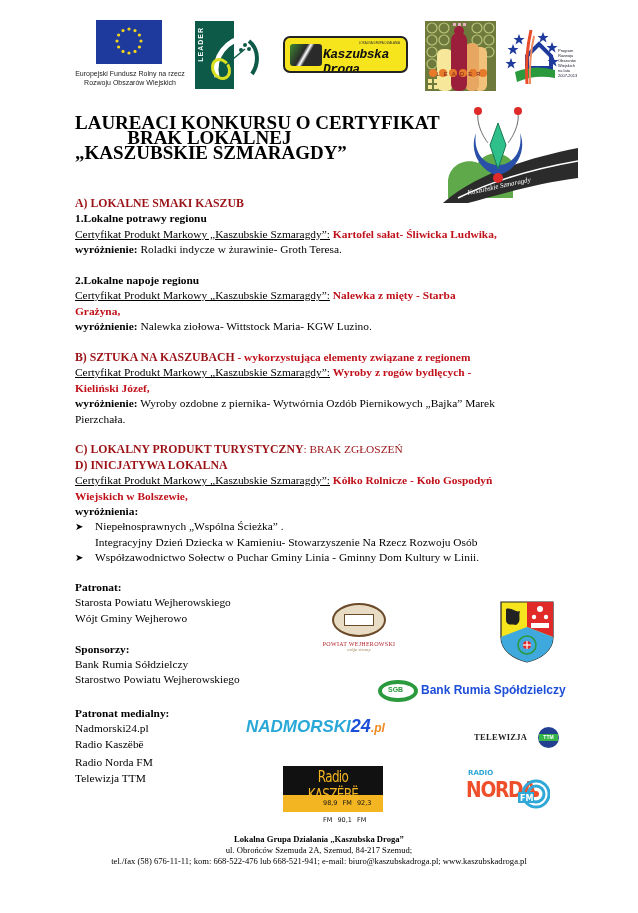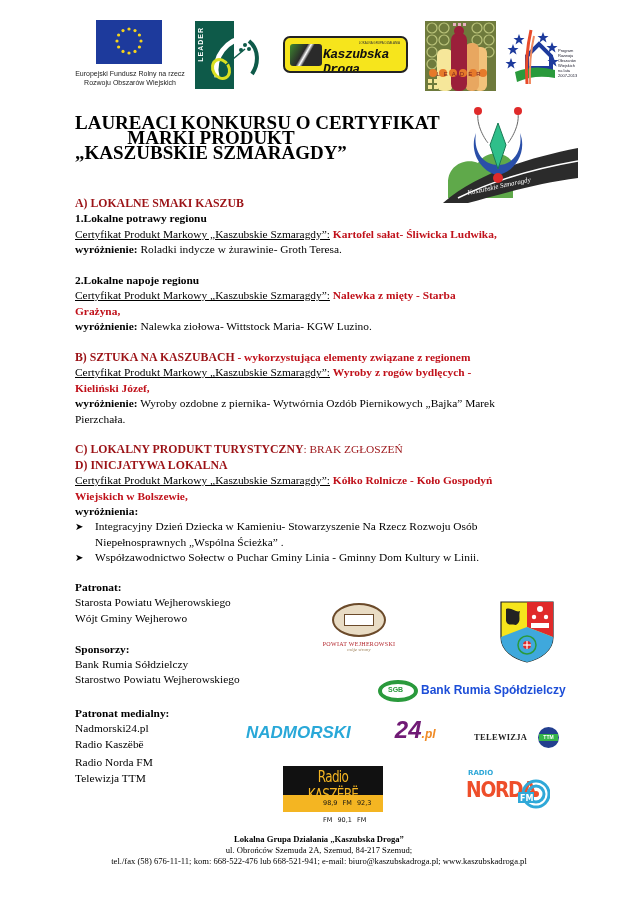--- a/index.html
+++ b/index.html
@@ -56,21 +56,21 @@
   .powiat .t2 { font-family: "Liberation Serif", serif; font-style: italic; font-size: 5px; color: #a0825a; }
 
   .herb { left: 500px; top: 601px; width: 54px; height: 62px; }
 
   .sgb { left: 378px; top: 677px; width: 200px; height: 28px; }
   .sgb .ring { position: absolute; left: 0; top: 3px; width: 40px; height: 22px; border: 4px solid #2a9a3c; border-radius: 50%; }
   .sgb .ring span { position: absolute; left: 6px; top: 2px; font-family: "Liberation Sans", sans-serif; font-size: 7px; font-weight: bold; color: #2a9a3c; }
   .sgb .name { position: absolute; left: 43px; top: 6px; font-family: "Liberation Sans", sans-serif; font-weight: bold; font-size: 12px; color: #1d4ed8; white-space: nowrap; }
 
   .nadmorski { left: 246px; top: 716px; width: 110px; height: 26px; font-family: "Liberation Sans", sans-serif; font-weight: bold; font-size: 17px; color: #29a8d8; font-style: italic; white-space: nowrap; }
-  .nadmorski .n24 { color: #701a75; font-size: 24px; margin-left: 44px; }
+  .nadmorski .n24 { color: #1d4ed8; font-size: 18px; }
   .nadmorski .pl { color: #f08a25; font-size: 12px; }
 
   .ttm { left: 474px; top: 727px; width: 95px; height: 22px; }
   .ttm .t { position: absolute; left: 0; top: 5px; font-family: "Liberation Serif", serif; font-weight: bold; font-size: 8.5px; color: #222; letter-spacing: 0.3px; }
   .ttm .c { position: absolute; left: 64px; top: 0; width: 21px; height: 21px; border-radius: 50%; background: #233f8f; }
   .ttm .c span { position: absolute; left: 1px; top: 7px; width: 19px; height: 7px; background: #35b44a; font-family: "Liberation Sans", sans-serif; font-size: 5px; line-height: 7px; color: #fff; font-weight: bold; text-align: center; }
 
   .kaszebe { left: 283px; top: 766px; width: 100px; height: 46px; background: #111; }
   .kaszebe .top { position: absolute; left: 0; top: 2px; width: 100px; text-align: center; font-family: "DejaVu Sans", sans-serif; font-size: 15px; color: #f4b522; letter-spacing: -0.8px; transform: scaleX(0.8); }
   .kaszebe .bot { position: absolute; left: 0; bottom: 0; width: 100px; height: 17px; background: #f4b522; font-family: "DejaVu Sans", sans-serif; font-size: 6.5px; line-height: 17px; text-align: left; color: #111; word-spacing: 3px; padding-left: 40px; }
@@ -191,21 +191,21 @@
     <div>Program</div>
     <div>Rozwoju</div>
     <div>Obszarów</div>
     <div>Wiejskich</div>
     <div>na lata 2007-2013</div>
   </div>
 </div>
 
 <div class="abs title">
   <div>LAUREACI KONKURSU O CERTYFIKAT</div>
-  <div>           MARKI PRODUKT</div>
+  <div>           BRAK LOKALNEJ</div>
   <div>„KASZUBSKIE SZMARAGDY”</div>
 </div>
 
 <div class="abs szmaragdy-logo">
   <svg viewBox="0 0 150 100" width="150" height="100">
     <path d="M20 80 C 20 60, 40 55, 50 60 C 60 45, 80 50, 85 60 L 85 95 L 20 95 Z" fill="#5fa94a"></path>
     <path d="M15 100 C 50 70, 100 55, 150 45 L 150 75 C 110 80, 70 92, 40 100 Z" fill="#2b2b2b"></path>
     <path d="M30 95 C 70 75, 110 65, 150 58" stroke="#fff" stroke-width="1.5" fill="none"></path>
     <path d="M50 10 C 48 25, 60 40, 60 40" stroke="#666" stroke-width="1" fill="none"></path>
     <path d="M90 10 C 92 25, 80 40, 80 40" stroke="#666" stroke-width="1" fill="none"></path>
@@ -264,22 +264,22 @@
 
   <div class="heading darkred">D)  INICJATYWA LOKALNA</div>
   <div>
     <span class="u">Certyfikat Produkt Markowy „Kaszubskie Szmaragdy”:</span>
     <span class="b red">Kółko Rolnicze - Koło Gospodyń</span>
   </div>
   <div class="b red">Wiejskich w Bolszewie,</div>
   <div class="b">wyróżnienia:</div>
   <div class="bullet">
     <span class="arrow">➤</span>
+    <div>Niepełnosprawnych „Wspólna Ścieżka” .</div>
     <div>Integracyjny Dzień Dziecka w Kamieniu- Stowarzyszenie Na Rzecz Rozwoju Osób</div>
-    <div>Niepełnosprawnych „Wspólna Ścieżka” .</div>
   </div>
   <div class="bullet">
     <span class="arrow">➤</span>
     <div>Współzawodnictwo Sołectw o Puchar Gminy Linia - Gminny Dom Kultury w Linii.</div>
   </div>
 </div>
 
 <div class="abs patron">
   <div class="b">Patronat:</div>
   <div>Starosta Powiatu Wejherowskiego</div>

